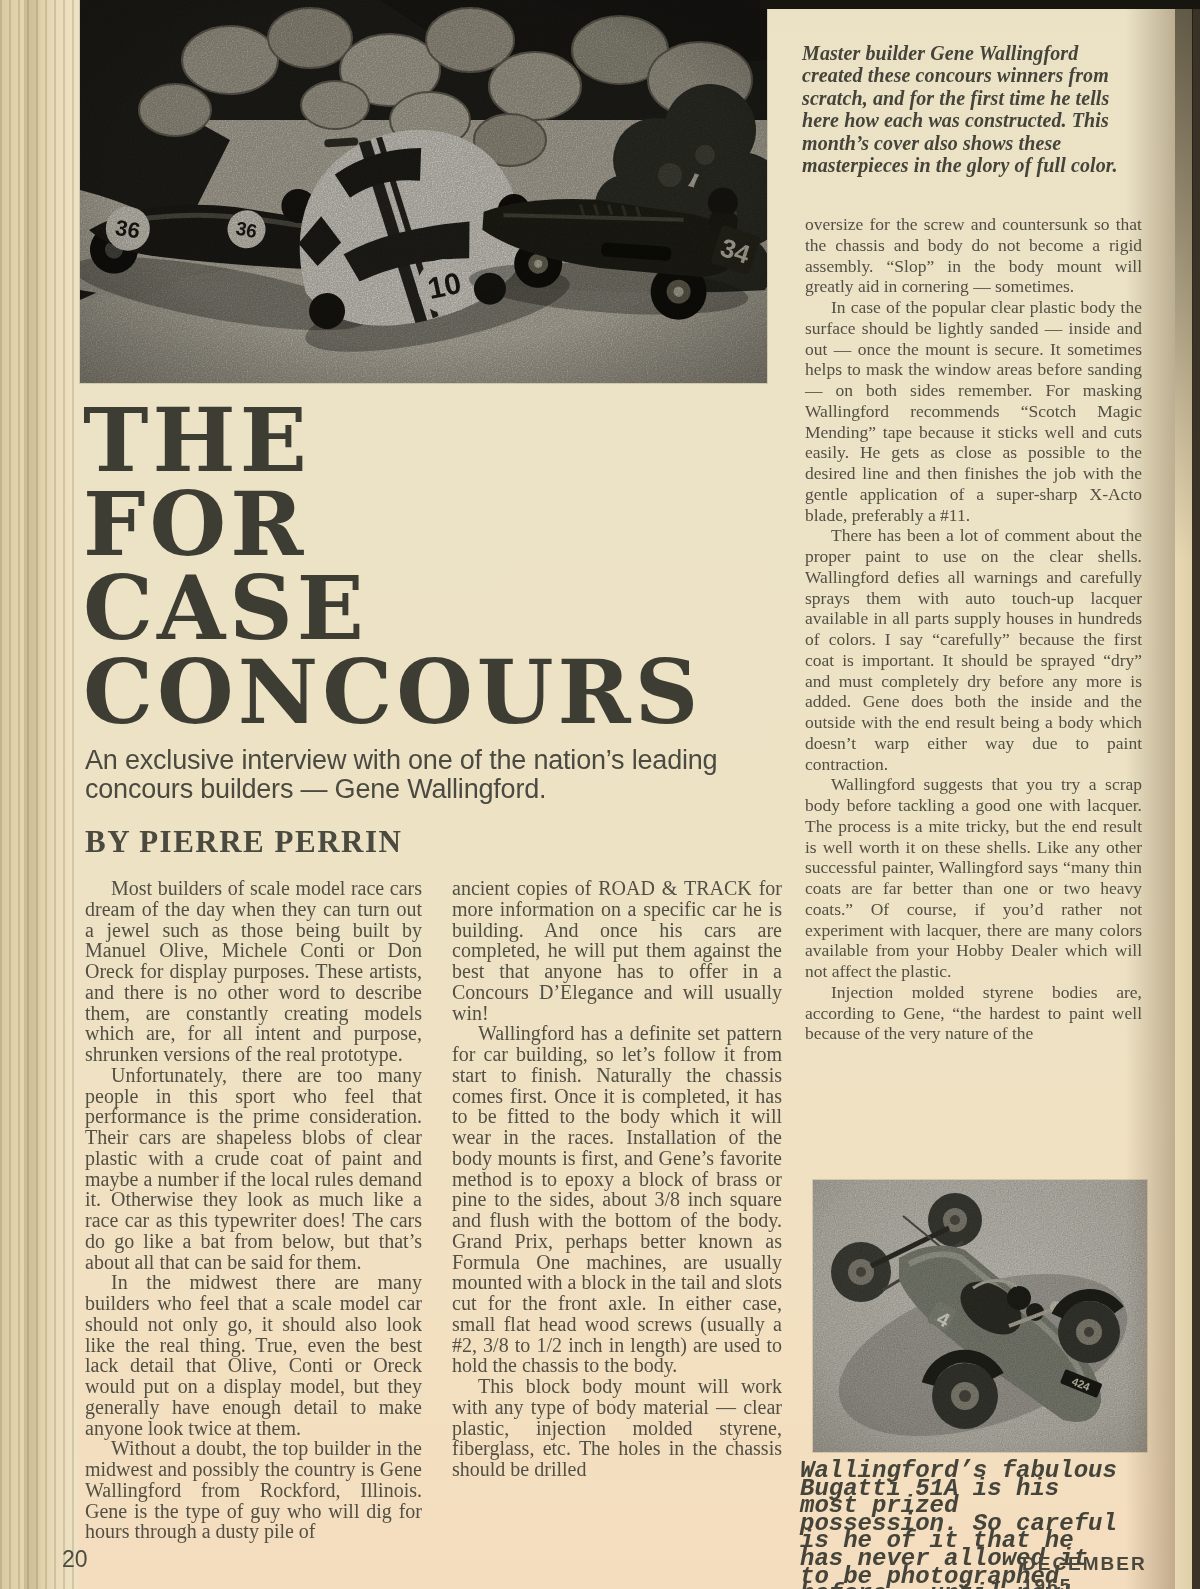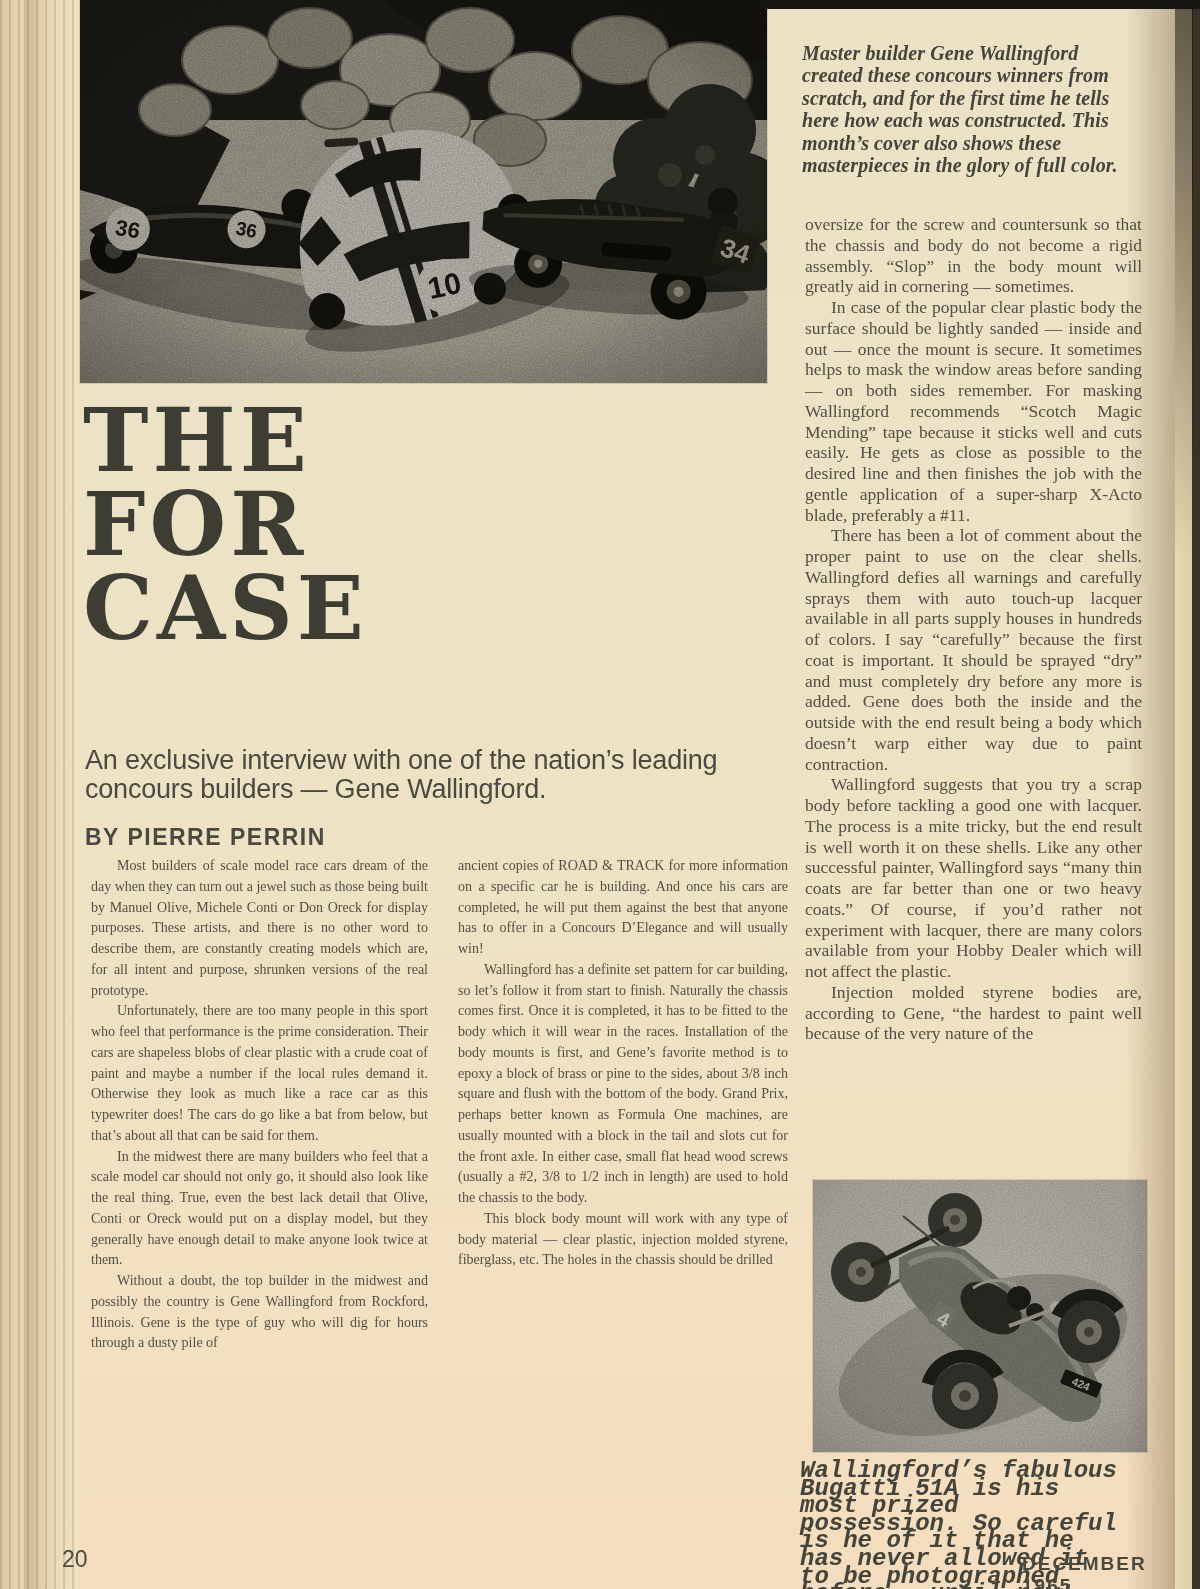--- a/index.html
+++ b/index.html
@@ -37,26 +37,26 @@
     font-size:88px;line-height:84px;letter-spacing:4px;
   }
   .headline div{height:84px;}
   .subhead{
     position:absolute;left:85px;top:746px;width:670px;
     font-family:"Liberation Sans",sans-serif;font-weight:400;
     font-size:27px;line-height:29px;color:#4b4a41;letter-spacing:-.2px;
   }
   .byline{
     position:absolute;left:85px;top:824px;
-    font-family:Liberation Sans, sans-serif;font-weight:600;
-    font-size:23px;color:#4b4a41;letter-spacing:1.5px;
+    font-family:Liberation Serif, serif;font-weight:600;
+    font-size:31px;color:#4b4a41;letter-spacing:1.5px;
   }
   .col{
-    position:absolute;top:856px;
-    font-size:14px;line-height:20.75px;text-align:justify;color:#524f45;margin-left:6px;
+    position:absolute;top:878px;
+    font-size:20px;line-height:20.75px;text-align:justify;color:#524f45;
   }
   .col p{margin:0;}
   .col p.indent{text-indent:26px;}
   .col-left{left:85px;width:337px;}
   .col-mid{left:452px;width:330px;}
   .col-right{left:805px;top:214px;width:337px;position:absolute;
     font-size:17.5px;line-height:20.75px;text-align:justify;color:#524f45;}
   .col-right p{margin:0;}
   .col-right p.indent{text-indent:26px;}
 
@@ -210,20 +210,21 @@
       <rect x="0" y="0" width="687" height="383" fill="url(#vig)"></rect>
     </svg>
   </div>
 
   <div class="intro-caption">Master builder Gene Wallingford created these concours winners from scratch, and for the first time he tells here how each was constructed. This month’s cover also shows these masterpieces in the glory of full color.</div>
 
   <div class="headline">
     <div>THE</div>
     <div>FOR</div>
     <div>CASE</div>
+    <div>CONCOURS</div>
   </div>
 
   <div class="subhead">An exclusive interview with one of the nation’s leading concours builders — Gene Wallingford.</div>
   <div class="byline">BY PIERRE PERRIN</div>
 
   <div class="col col-left">
     <p class="indent">Most builders of scale model race cars dream of the day when they can turn out a jewel such as those being built by Manuel Olive, Michele Conti or Don Oreck for display purposes. These artists, and there is no other word to describe them, are constantly creating models which are, for all intent and purpose, shrunken versions of the real prototype.</p>
     <p class="indent">Unfortunately, there are too many people in this sport who feel that performance is the prime consideration. Their cars are shapeless blobs of clear plastic with a crude coat of paint and maybe a number if the local rules demand it. Otherwise they look as much like a race car as this typewriter does! The cars do go like a bat from below, but that’s about all that can be said for them.</p>
     <p class="indent">In the midwest there are many builders who feel that a scale model car should not only go, it should also look like the real thing. True, even the best lack detail that Olive, Conti or Oreck would put on a display model, but they generally have enough detail to make anyone look twice at them.</p>
     <p class="indent">Without a doubt, the top builder in the midwest and possibly the country is Gene Wallingford from Rockford, Illinois. Gene is the type of guy who will dig for hours through a dusty pile of</p>

